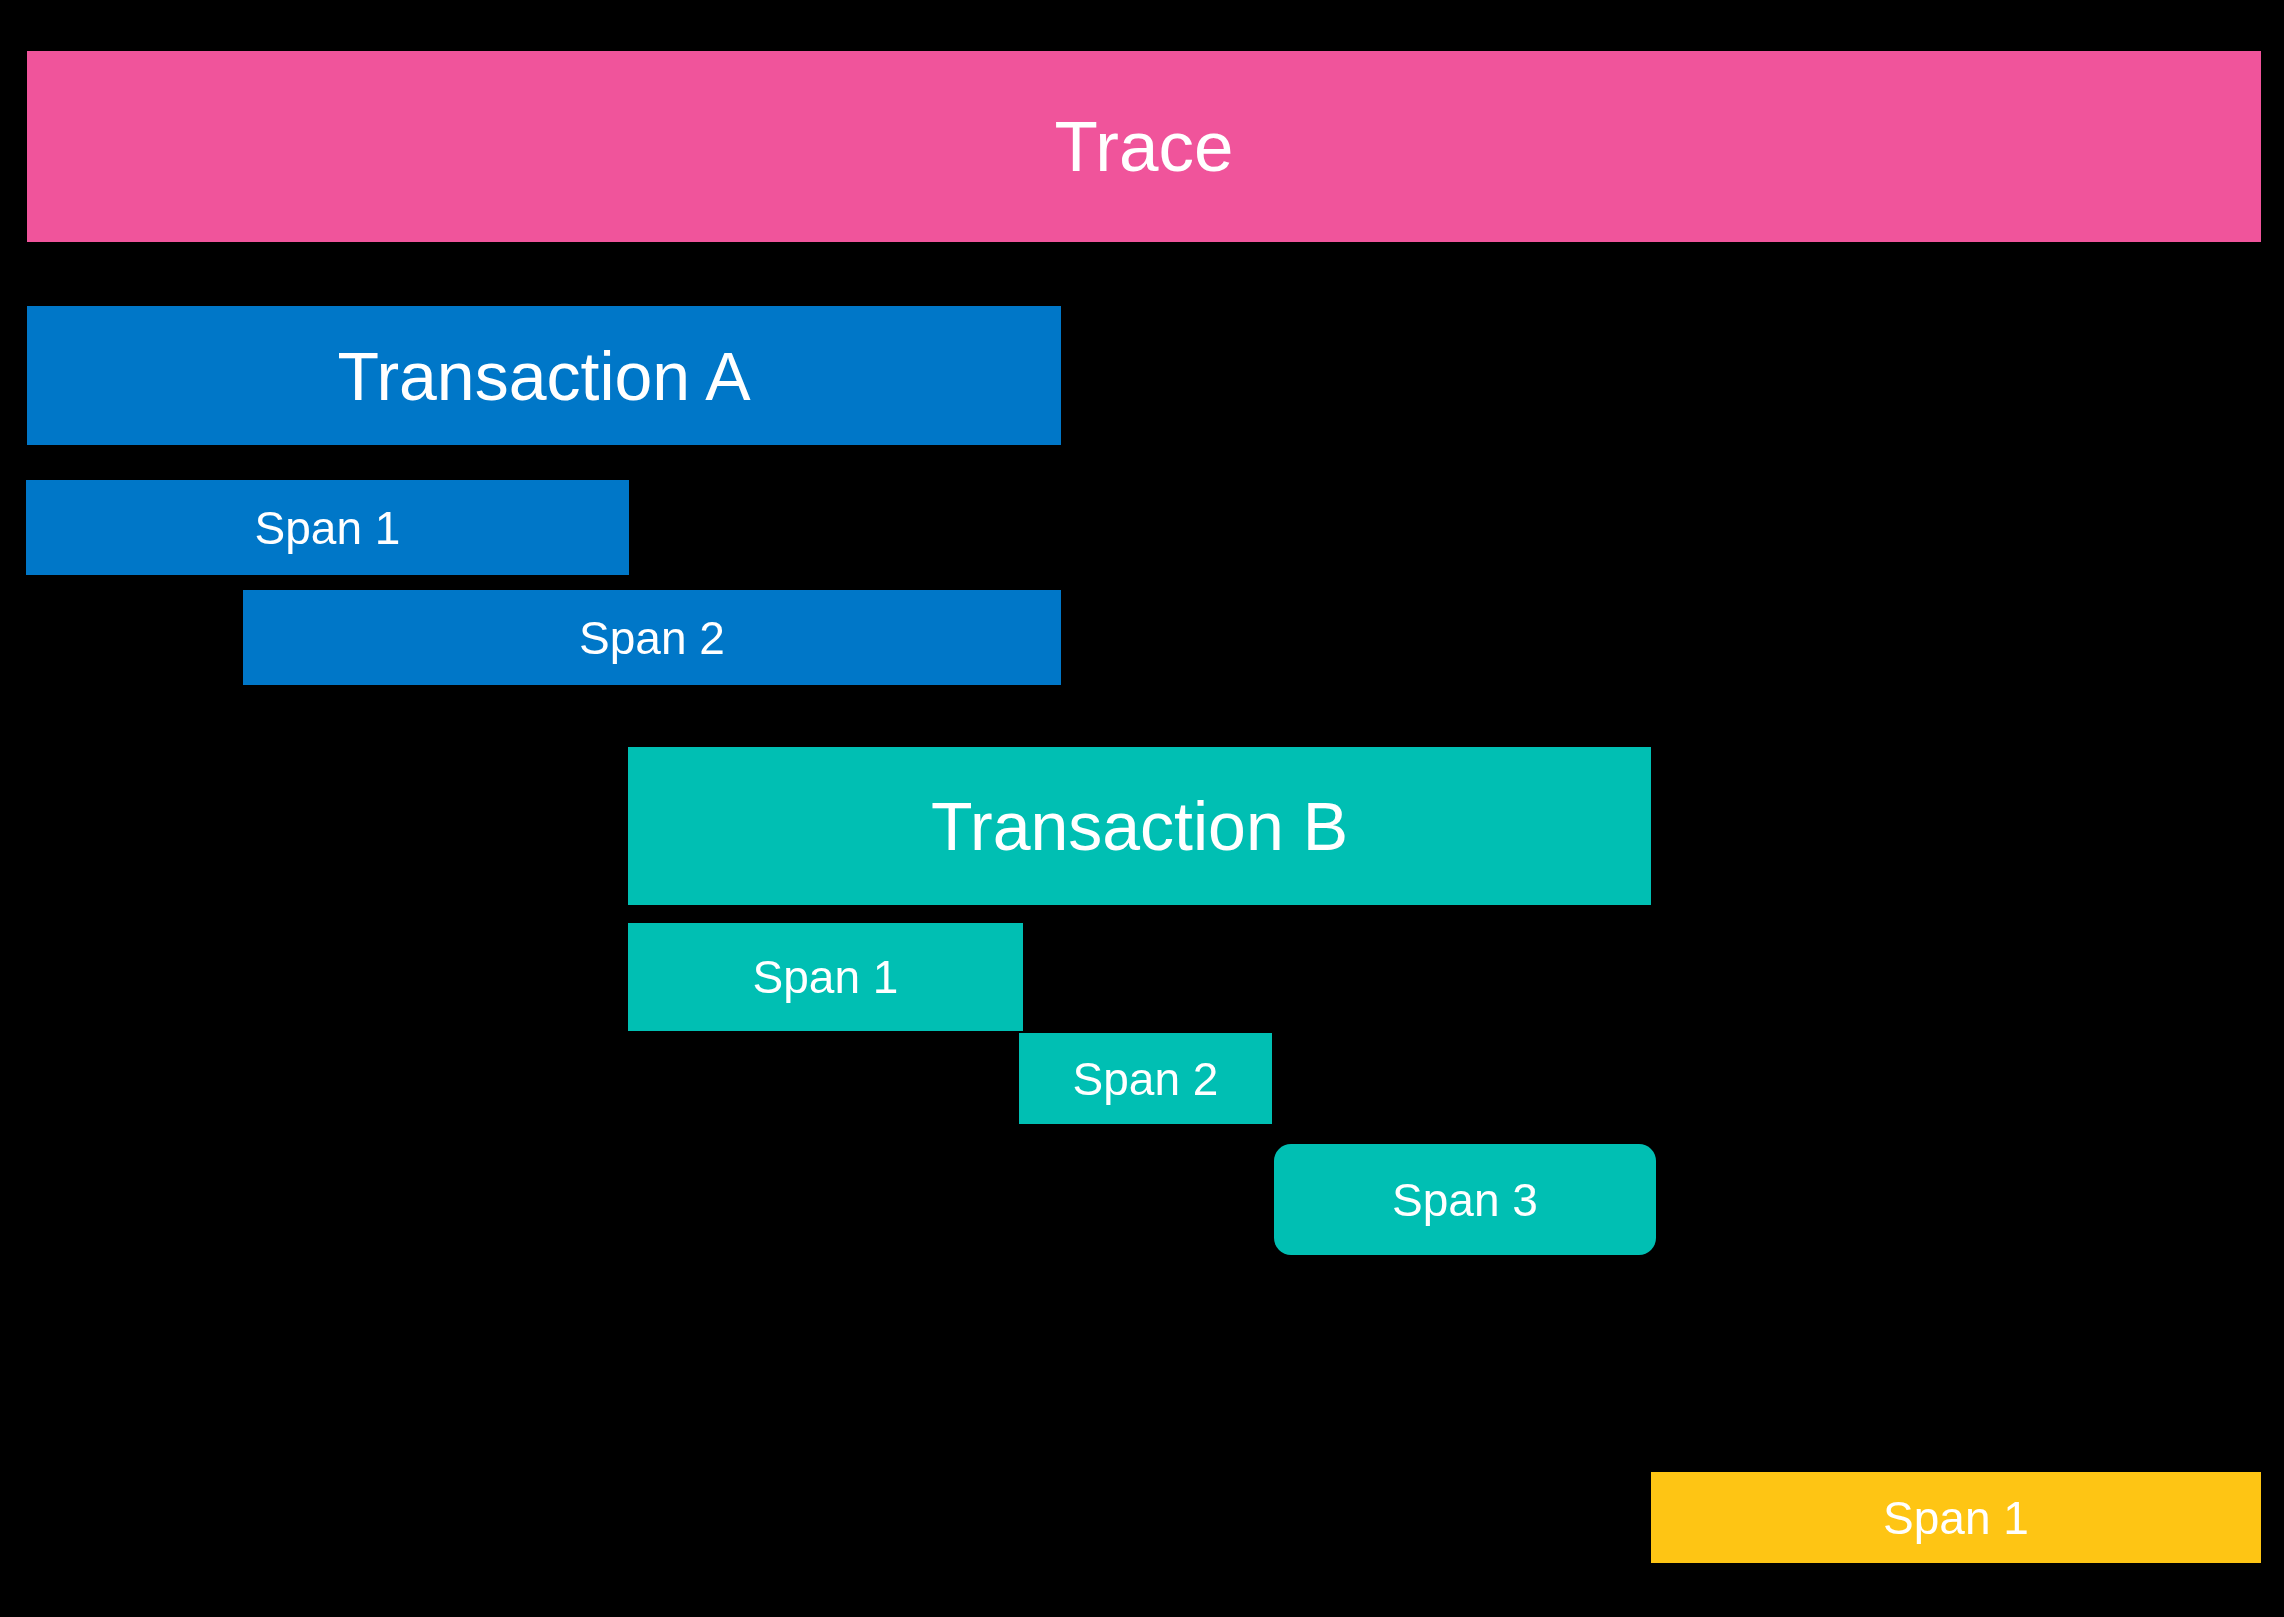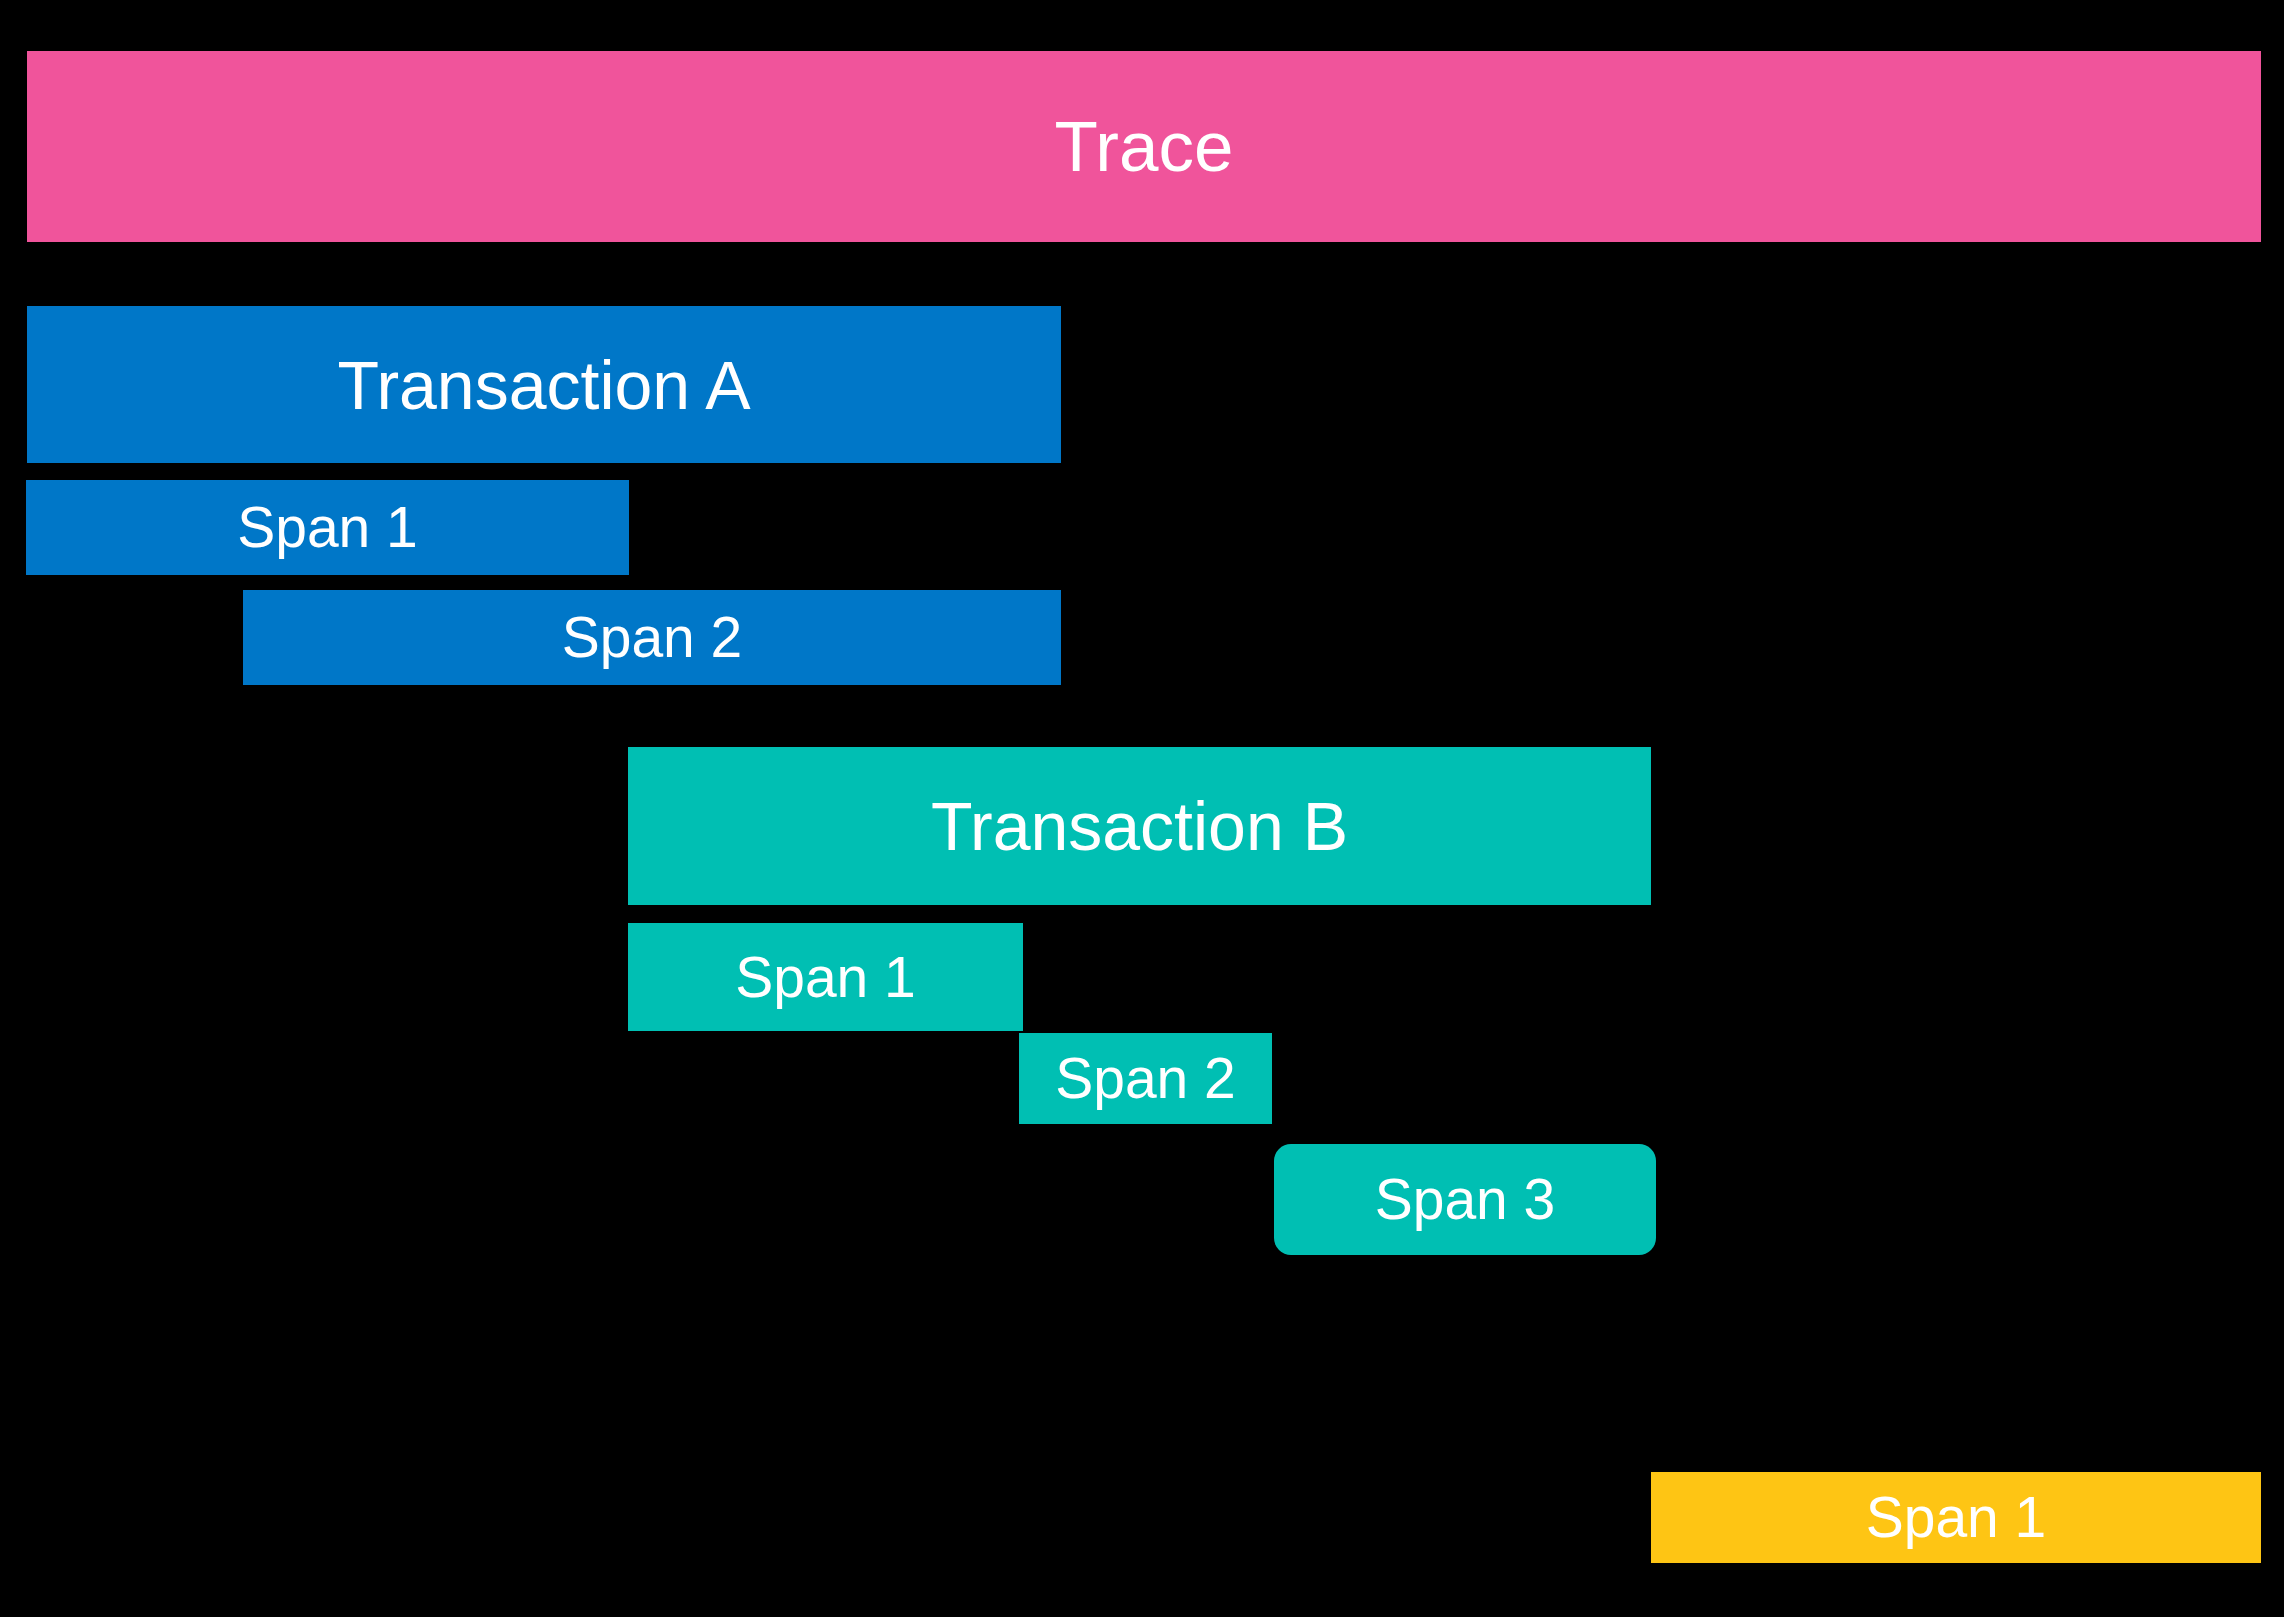--- a/index.html
+++ b/index.html
@@ -31,30 +31,30 @@
     display: block;
     color: #ffffff;
   }
   .trace-bar   { background: #f0549b; }
   .txn-a-bar   { background: #0077c8; }
   .txn-b-bar   { background: #00bfb3; justify-content: center; }
   .txn-c-bar   { background: #fec514; }
 
   .lvl-trace  { font-size: 71px; }
   .lvl-txn    { font-size: 68px; }
-  .lvl-span   { font-size: 57px; }
+  .lvl-span   { font-size: 46px; }
 </style>
 </head>
 <body style="background: rgb(0, 0, 0);">
 
 <div id="canvas" style="background: rgb(0, 0, 0);">
     <div class="bar trace-bar lvl-trace" style="left: 27px; top: 51px; width: 2234px; height: 191px; background: rgb(240, 84, 155);">
       <span class="bar-label">Trace</span>
     </div>
-    <div class="bar txn-a-bar lvl-txn" style="left: 27px; top: 306px; width: 1034px; height: 157px; background: rgb(0, 119, 200);">
+    <div class="bar txn-a-bar lvl-txn" style="left: 27px; top: 306px; width: 1034px; height: 139px; background: rgb(0, 119, 200);">
       <span class="bar-label">Transaction A</span>
     </div>
     <div class="bar txn-a-bar lvl-span" style="left: 26px; top: 480px; width: 603px; height: 95px; background: rgb(0, 119, 200);">
       <span class="bar-label">Span 1</span>
     </div>
     <div class="bar txn-a-bar lvl-span" style="left: 243px; top: 590px; width: 818px; height: 95px; background: rgb(0, 119, 200);">
       <span class="bar-label">Span 2</span>
     </div>
     <div class="bar txn-b-bar lvl-txn" style="left: 628px; top: 747px; width: 1023px; height: 158px; background: rgb(0, 191, 179);">
       <span class="bar-label">Transaction B</span>

